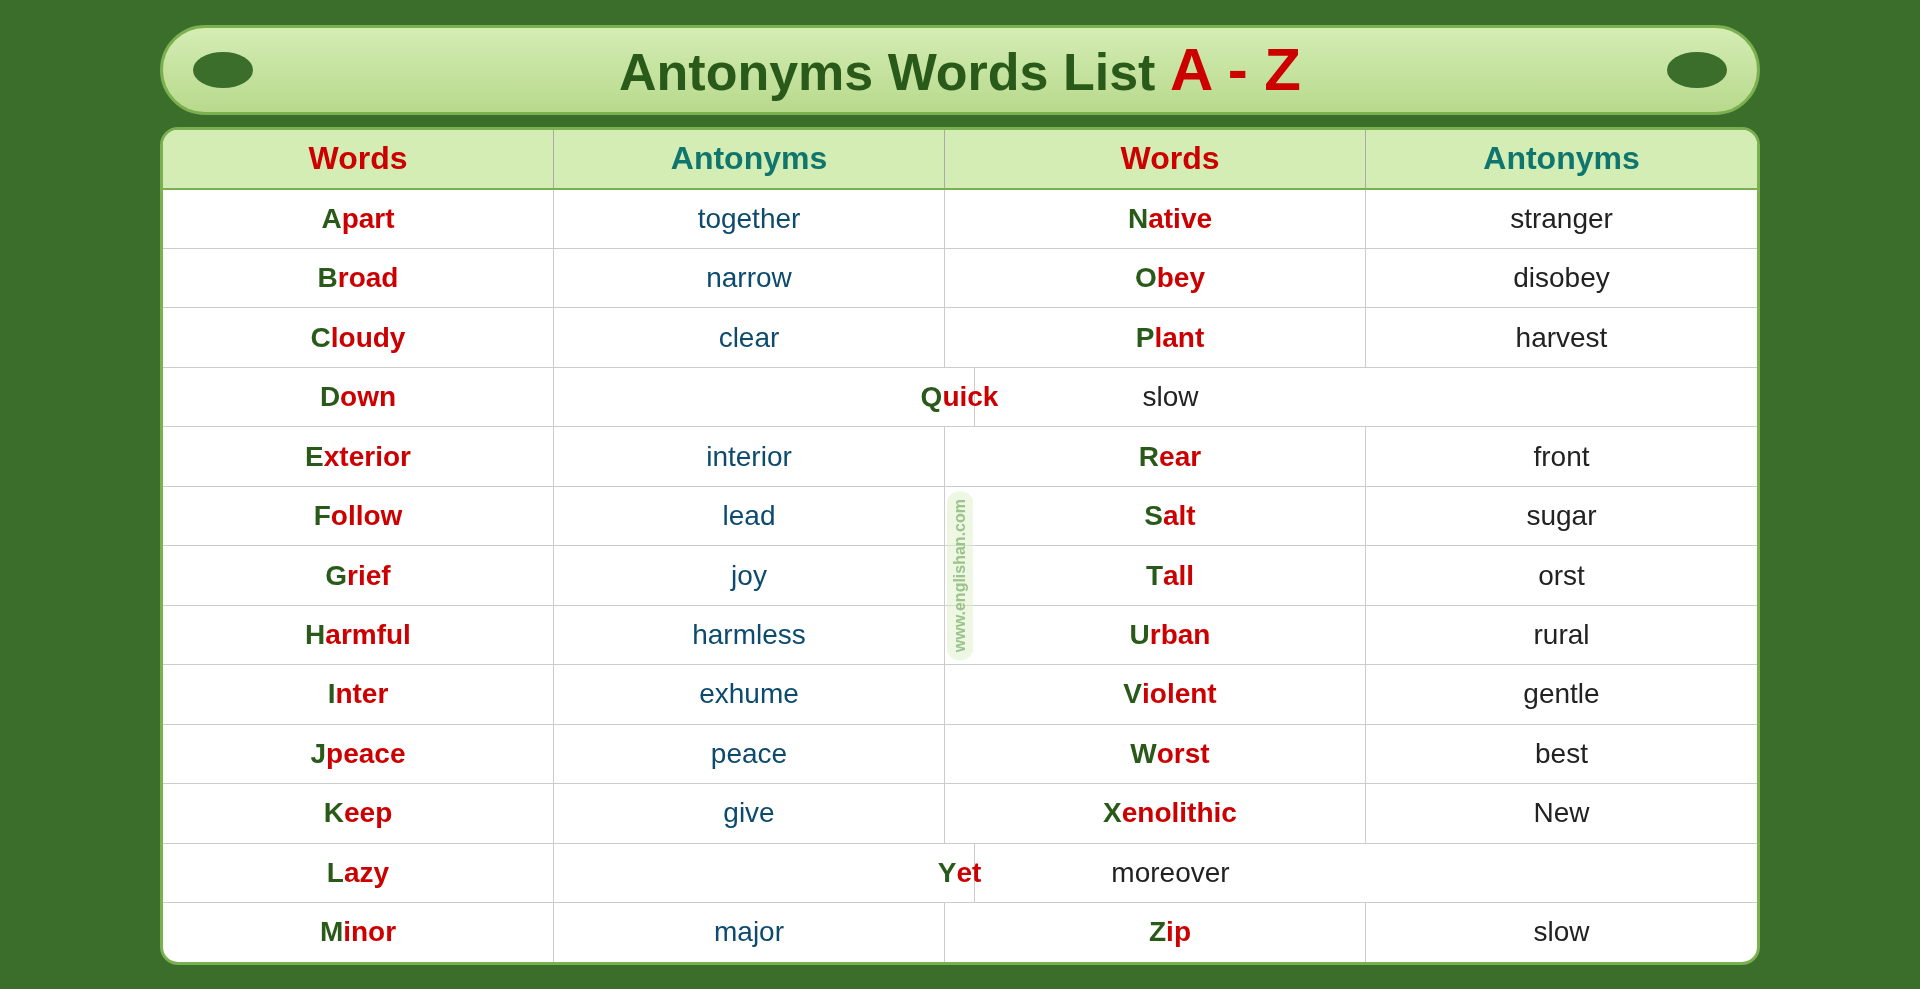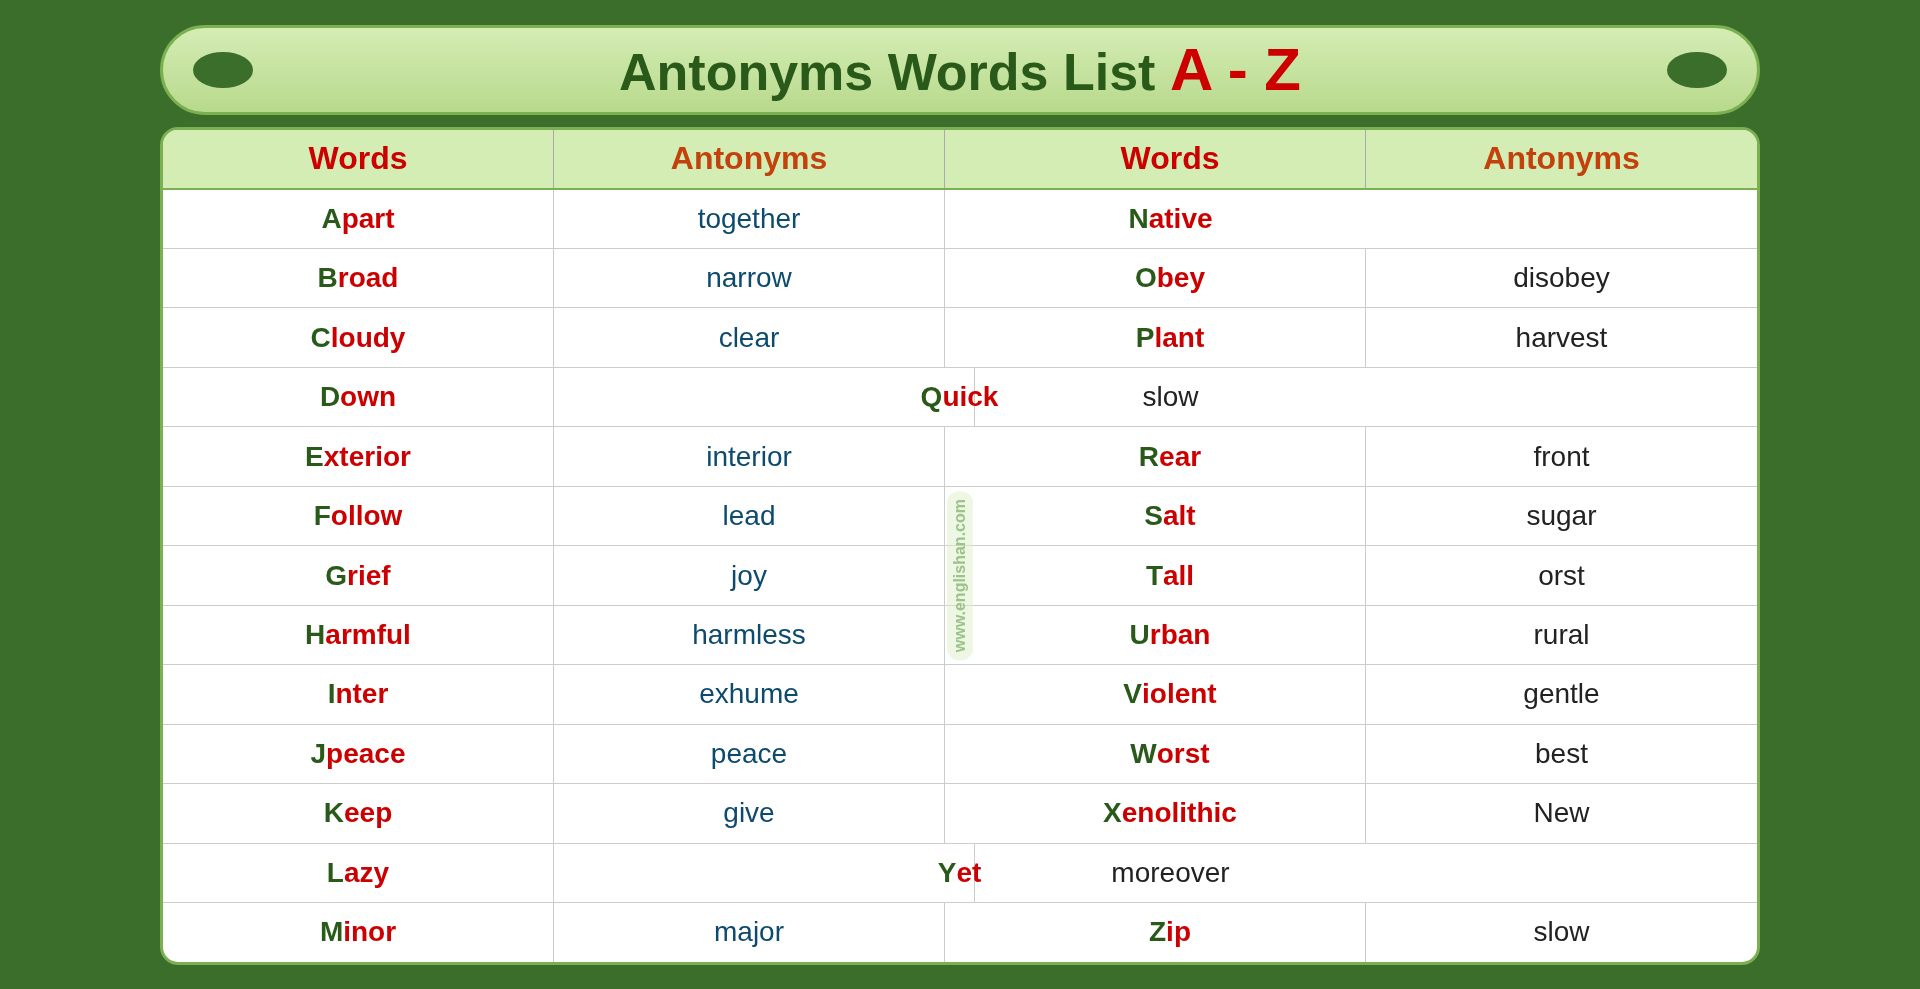--- a/index.html
+++ b/index.html
@@ -85,21 +85,21 @@
       align-items: center;
       justify-content: center;
       font-size: 32px;
       font-weight: bold;
       color: #cc0000;
       padding: 8px;
       border-right: 1px solid #aaa;
     }
     .col-header:last-child { border-right: none; }
     .col-header.words-col { color: #cc0000; }
-    .col-header.antonyms-col { color: #c2410c; }
+    .col-header.antonyms-col { color: #0f766e; }
     .col-header.spacer { background: transparent; border-right: none; }
 
     
     .data-rows {
       flex: 1;
       display: flex;
       flex-direction: column;
       position: relative;
     }
 
@@ -198,20 +198,21 @@
       <div class="cell word-left">
               <span class="word-first">A</span>
               <span class="word-rest">part</span>
             </div>
       <div class="cell antonym-left">together</div>
       <div class="cell spacer-cell"></div>
       <div class="cell word-right">
               <span class="word-first">N</span>
               <span class="word-rest">ative</span>
             </div>
+      <div class="cell antonym-right">stranger</div>
     </div>
           <div class="row">
       <div class="cell word-left">
               <span class="word-first">B</span>
               <span class="word-rest">road</span>
             </div>
       <div class="cell antonym-left">narrow</div>
       <div class="cell spacer-cell"></div>
       <div class="cell word-right">
               <span class="word-first">O</span>

